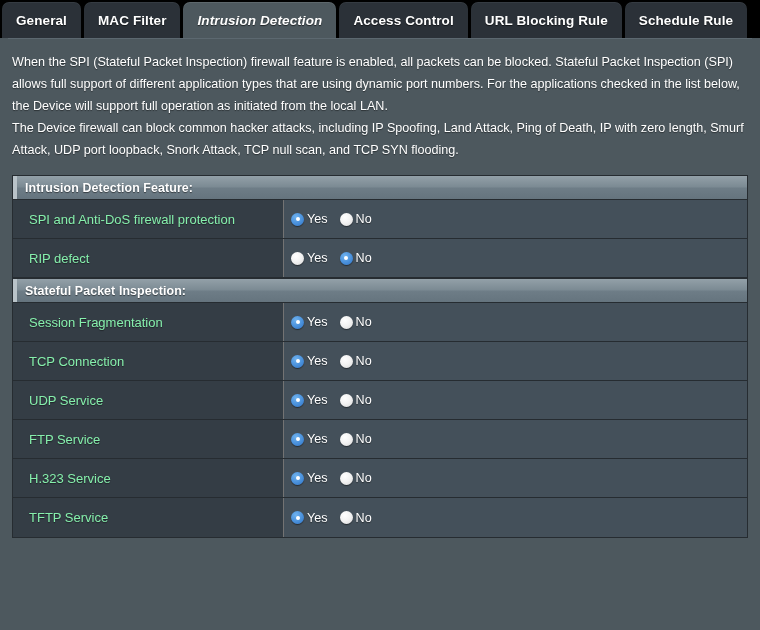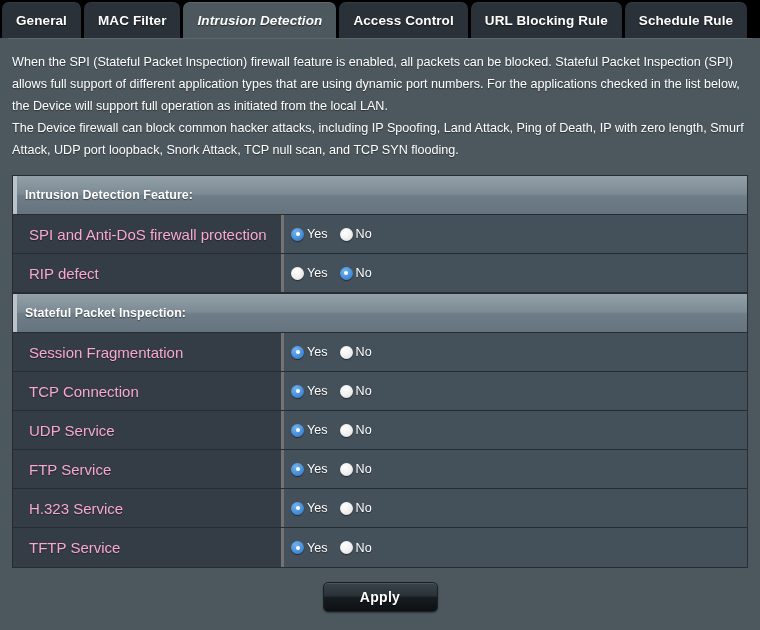--- a/index.html
+++ b/index.html
@@ -81,21 +81,21 @@
   
   .table {
     margin: 4px 4px 0 4px;
     border: 1px solid #262c31;
     border-top: none;
     background: #3f4a51;
   }
 
   .section-head {
     position: relative;
-    height: 40px;
+    height: 25px;
     display: flex;
     align-items: center;
     padding-left: 12px;
     color: #ffffff;
     font-size: 12.4px;
     font-weight: bold;
     letter-spacing: .1px;
     text-shadow: 0 1px 1px rgba(0,0,0,.5);
     background: linear-gradient(to bottom, #93a0a8 0%, #7b8a93 48%, #6e7d87 52%, #65747e 100%);
     border-top: 1px solid #262c31;
@@ -116,23 +116,23 @@
   }
   .row:last-child { border-bottom: none; }
 
   .row-label {
     width: 271px;
     flex: 0 0 271px;
     display: flex;
     align-items: center;
     padding-left: 16px;
     background: #343d45;
-    border-right: 3px solid #737373;
-    color: #f9a8d4;
-    font-size: 15px;
+    border-right: 1px solid #737373;
+    color: #86efac;
+    font-size: 13px;
     text-shadow: 0 1px 1px rgba(0,0,0,.45);
   }
 
   .row-control {
     flex: 1;
     display: flex;
     align-items: center;
     padding-left: 7px;
     background: #44505a;
   }
@@ -337,17 +337,14 @@
             </div>
             <div class="radio-opt">
               <span class="radio"></span>
               <span class="radio-label">No</span>
             </div>
           </div>
         </div>
       </div>
     </div>
 
-  <div class="apply-wrap">
-    <button class="apply-btn">Apply</button>
-  </div>
 
 </div>
 
 </body></html>

